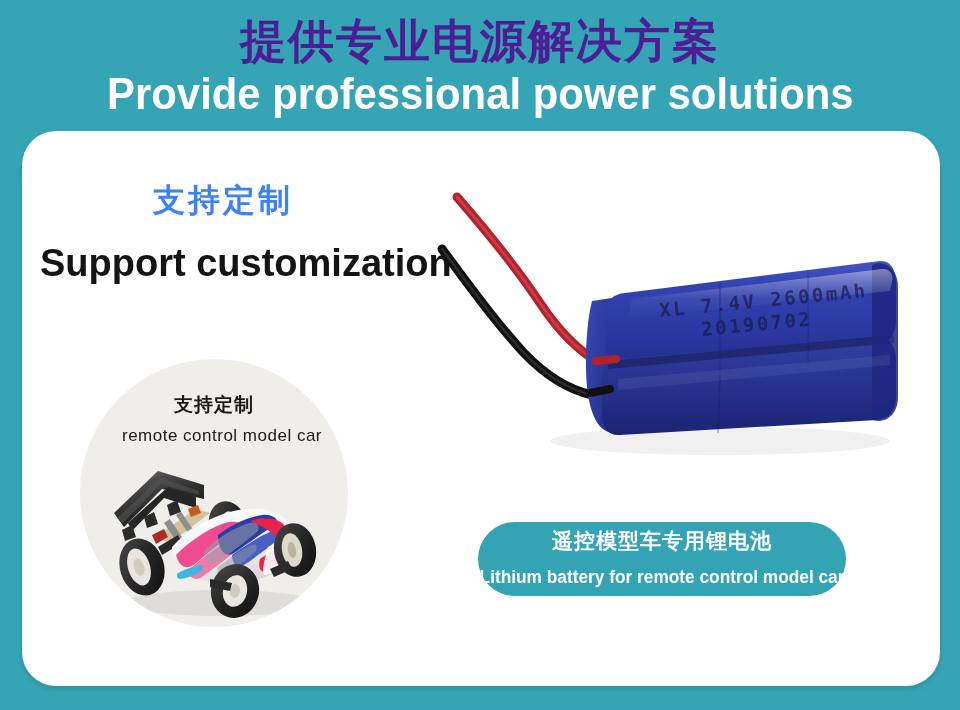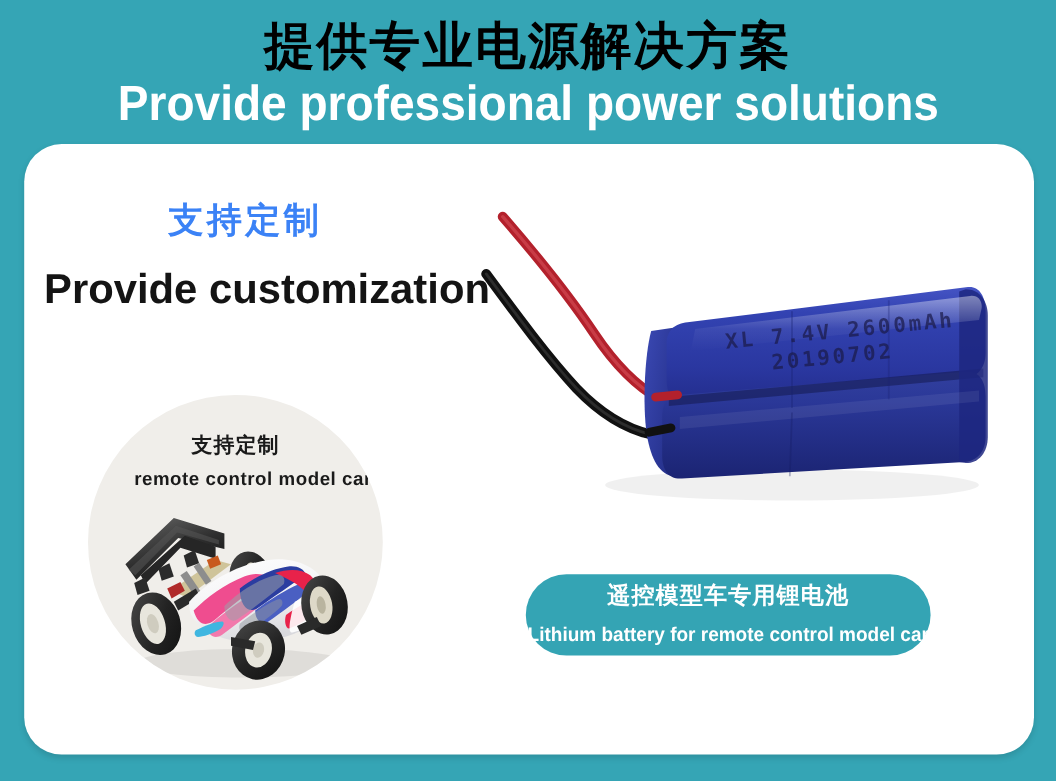--- a/index.html
+++ b/index.html
@@ -17,21 +17,21 @@
   
   .header {
     position:absolute;
     left:0; top:0;
     width:960px; height:125px;
     display:flex; flex-direction:column;
     align-items:center; justify-content:flex-start;
     padding-top:14px;
   }
   .header-cn {
-    color:#000000;
+    color:#4c1d95;
     font-size:46px;
     font-weight:bold;
     letter-spacing:2px;
     line-height:54px;
     white-space:nowrap;
     font-family:"DejaVu Sans", sans-serif;
   }
   .header-en {
     color:#ffffff;
     font-size:45px;
@@ -89,25 +89,25 @@
     width:268px;
     text-align:center;
     font-size:19px;
     font-weight:bold;
     color:#1a1a1a;
     letter-spacing:1px;
     font-family:"DejaVu Sans", sans-serif;
   }
   .circle-en {
     position:absolute;
-    left:16px; top:67px;
+    left:8px; top:67px;
     width:268px;
     text-align:center;
     font-size:17px;
-    font-weight:bold;
+    font-weight:normal;
     color:#1a1a1a;
     letter-spacing:0.5px;
     font-family:"Liberation Sans", sans-serif;
   }
   .car-wrap {
     position:absolute;
     left:12px; top:92px;
     width:250px; height:170px;
   }
 
@@ -160,21 +160,21 @@
 <div id="page">
 
   <div class="header">
     <div class="header-cn">提供专业电源解决方案</div>
     <div class="header-en">Provide professional power solutions</div>
   </div>
 
   <div class="card">
 
     <div class="cust-cn">支持定制</div>
-    <div class="cust-en">Provide customization</div>
+    <div class="cust-en">Support customization</div>
 
     <div class="circle">
       <div class="circle-cn">支持定制</div>
       <div class="circle-en">remote control model car</div>
 
       <div class="car-wrap">
         <svg width="250" height="170" viewBox="0 0 250 170">
           <defs>
             <linearGradient id="tyre" x1="0" y1="0" x2="1" y2="1">
               <stop offset="0%" stop-color="#4a4a4a"></stop>

